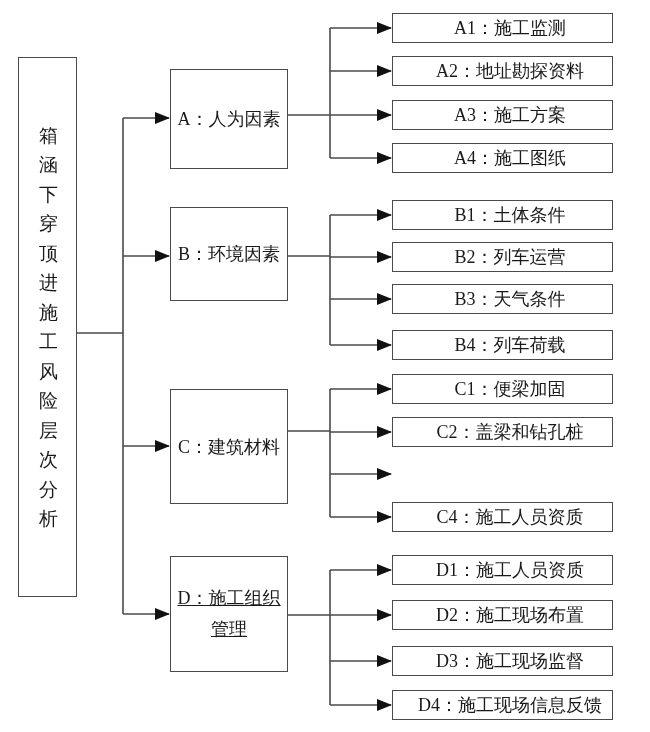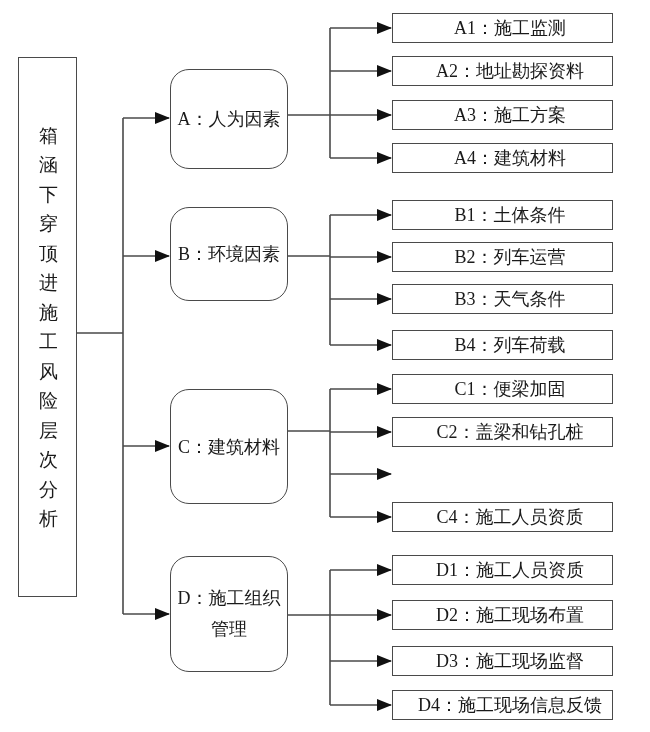--- a/index.html
+++ b/index.html
@@ -15,22 +15,22 @@
   .plain path{fill:none;stroke:var(--line);stroke-width:1.6;}
   .arrows line{stroke:var(--line);stroke-width:1.6;marker-end:url(#arr);}
   #arr path{fill:var(--arrow);}
   .box{
     position:absolute;box-sizing:border-box;background:var(--bg);
     border:1.5px solid var(--border);
     display:flex;align-items:center;justify-content:center;
     text-align:center;white-space:nowrap;
   }
   .child{left:392px;width:221px;height:30px;font-size:18px;line-height:1;padding-left:15px;}
-  .mid{left:170px;width:118px;font-size:18px;border-radius:19px;}
-  .midlines div{line-height:31px;}
+  .mid{left:170px;width:118px;font-size:18px;}
+  .midlines div{line-height:31px;text-decoration:underline;}
   .root-box{left:18px;top:57px;width:59px;height:540px;}
   .vtext{
     width:21px;font-size:19px;line-height:29.5px;
     word-break:break-all;white-space:normal;text-align:right;
   }
 </style>
 </head>
 <body>
 
 <div class="canvas">
@@ -82,21 +82,21 @@
   <div class="box mid" style="top:556px;height:116px">
     <div class="midlines">
       <div>D：施工组织</div>
       <div>管理</div>
     </div>
   </div>
 
   <div class="box child" style="top:13px">A1：施工监测</div>
   <div class="box child" style="top:56px">A2：地址勘探资料</div>
   <div class="box child" style="top:100px">A3：施工方案</div>
-  <div class="box child" style="top:143px">A4：建筑材料</div>
+  <div class="box child" style="top:143px">A4：施工图纸</div>
 
   <div class="box child" style="top:200px">B1：土体条件</div>
   <div class="box child" style="top:242px">B2：列车运营</div>
   <div class="box child" style="top:284px">B3：天气条件</div>
   <div class="box child" style="top:330px">B4：列车荷载</div>
 
   <div class="box child" style="top:374px">C1：便梁加固</div>
   <div class="box child" style="top:417px">C2：盖梁和钻孔桩</div>
   <div class="box child" style="top:502px">C4：施工人员资质</div>
 

